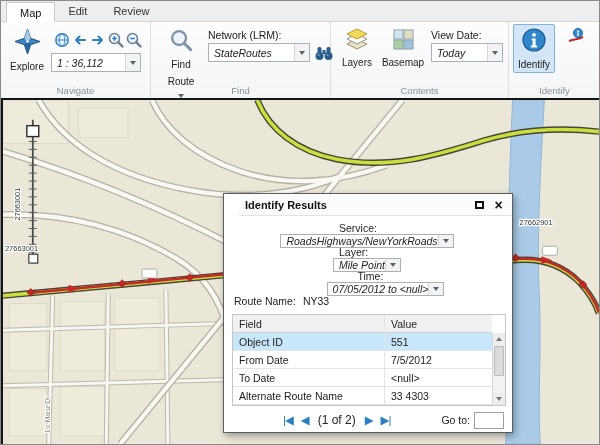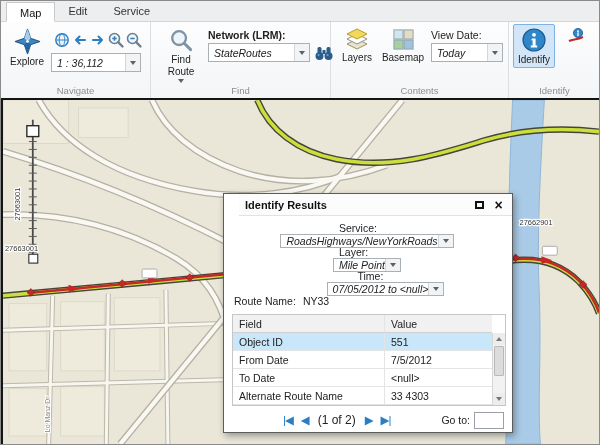--- a/index.html
+++ b/index.html
@@ -14,21 +14,21 @@
 
   
   .ribbon { position:absolute; top:21px; left:0; right:0; height:76px; background:linear-gradient(#fdfdfe,#f3f5f6); }
   .rgroup { position:absolute; top:0; height:76px; border-right:1px solid #dcdee0; }
   .g-navigate { left:0; width:150px; }
   .g-find { left:150px; width:180px; }
   .g-contents { left:330px; width:178px; }
   .g-identify { left:508px; width:92px; }
   .group-label { position:absolute; bottom:2px; left:0; right:0; text-align:center; font-size:9.5px; color:#8a9095; }
 
-  .big-btn { position:absolute; display:flex; flex-direction:column; align-items:center; gap:1px;
+  .big-btn { position:absolute; display:flex; flex-direction:column; align-items:center; gap:6px;
              font-size:10px; color:#222; padding:2px 1px; border:1px solid transparent; border-radius:2px; text-align:center; }
   .big-btn svg { display:block; }
   .btn-selected { background:#d3e6f8; border:1px solid #7fb2de; }
 
   .icon-row { position:absolute; left:52px; top:9px; display:flex; }
   .small-icon { width:18px; height:18px; display:flex; align-items:center; justify-content:center; }
 
   .combo { position:absolute; height:19px; background:#fff; border:1px solid #a9b0b6; display:flex; align-items:center; font-size:10.5px; color:#222;font-style:italic; }
   .combo-text { flex:1; padding-left:5px; white-space:nowrap; overflow:hidden; }
   .combo-btn { width:15px; height:100%; border-left:1px solid #d3d7da; background:#f1f3f4; display:flex; align-items:center; justify-content:center; flex:none; }
@@ -81,21 +81,21 @@
   .goto-input { width:30px; height:17px; border:1px solid #9aa0a6; font-size:10.5px; padding:0 3px; }
 </style>
 </head>
 <body>
 
 <div class="app">
 
   <div class="tabbar">
     <div class="tab active">Map</div>
     <div class="tab">Edit</div>
-    <div class="tab">Service</div>
+    <div class="tab">Review</div>
   </div>
 
   <div class="ribbon">
 
     <div class="rgroup g-navigate">
       <div class="big-btn" style="left:3px; top:3px; width:46px;">
         <svg width="27" height="27" viewBox="0 0 28 28">
           <polygon points="14,1 17.3,10.7 27,14 17.3,17.3 14,27 10.7,17.3 1,14 10.7,10.7" fill="#3c86c4" stroke="#1e4f7b" stroke-width="1" stroke-linejoin="round"></polygon>
           <polygon points="14,1 17.3,10.7 14,14 10.7,10.7" fill="#a9cce9"></polygon>
           <polygon points="14,14 17.3,17.3 14,27 10.7,17.3" fill="#2a649c"></polygon>
@@ -148,21 +148,21 @@
     <div class="rgroup g-find">
       <div class="big-btn" style="left:7px; top:3px; width:46px;">
         <svg width="25" height="25" viewBox="0 0 26 26">
           <circle cx="10.5" cy="10.5" r="7.2" fill="#edf4fa" stroke="#7d93a5" stroke-width="2.4"></circle>
           <path d="M15.8 15.8 L22.5 22.5" stroke="#7d93a5" stroke-width="3" stroke-linecap="round"></path>
         </svg>
         <span>Find</span>
         <span>Route</span>
         <span class="caret" style="margin-top:1px"></span>
       </div>
-      <span class="field-label" style="left:57px; top:7px;font-weight:bold;">Network (LRM):</span>
+      <span class="field-label" style="left:57px; top:7px;">Network (LRM):</span>
       <div class="combo" style="left:57px; top:21px; width:102px;">
         <span class="combo-text">StateRoutes</span>
         <span class="combo-btn">
             <span class="caret"></span>
           </span>
       </div>
       <span class="small-icon" style="position:absolute; left:163px; top:21px; width:20px; height:19px;">
         <svg width="20" height="18" viewBox="0 0 20 18">
             <rect x="3.5" y="3" width="4" height="6" rx="1.5" fill="#2a5d8c"></rect>
             <rect x="12.5" y="3" width="4" height="6" rx="1.5" fill="#2a5d8c"></rect>

